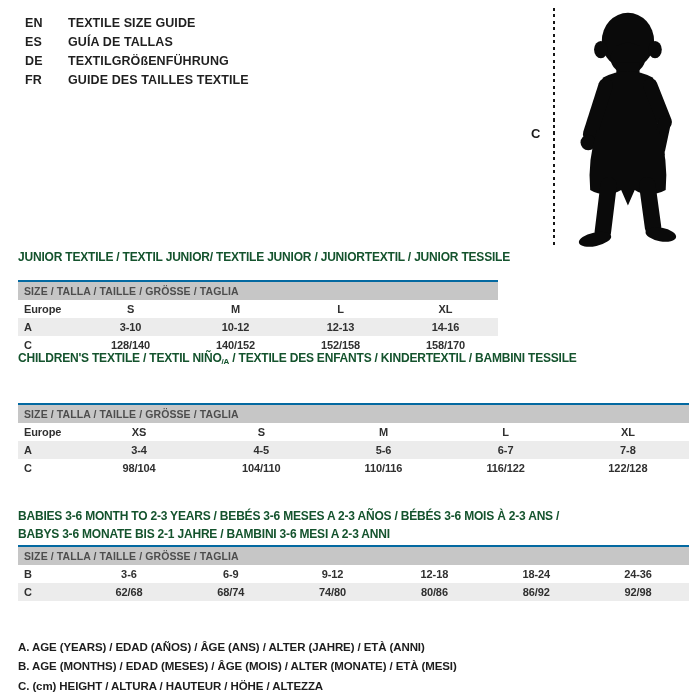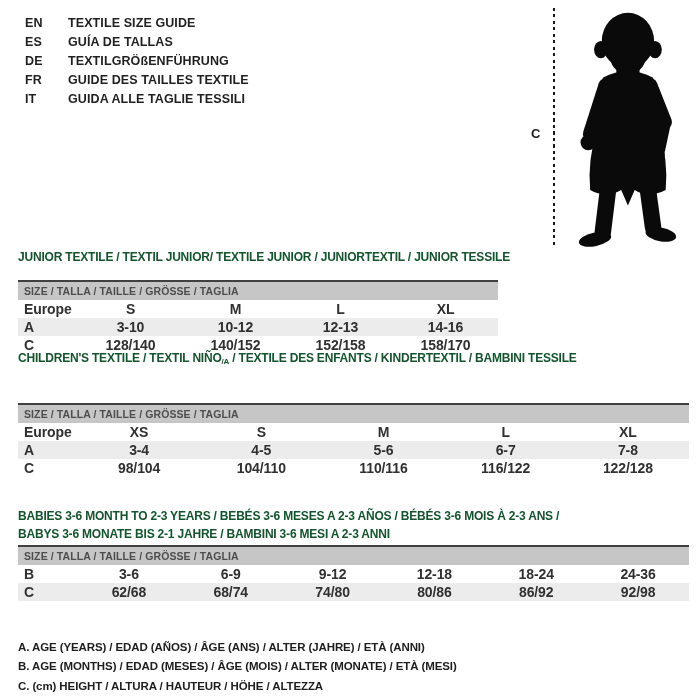--- a/index.html
+++ b/index.html
@@ -52,31 +52,31 @@
   .tbl-title2 { line-height: 18px; white-space: nowrap; margin-top: 9px; }
   
   table.size-table {
     position: absolute;
     border-collapse: collapse;
     table-layout: fixed;
   }
   table.size-table td {
     padding: 0;
     height: 18px;
-    font-size: 14px;
+    font-size: 11px;
     font-weight: 700;
     color: #303030;
     text-align: center;
     vertical-align: middle;
     letter-spacing: -0.1px;
   }
   table.size-table td.lbl { text-align: left; padding-left: 6px; }
   tr.bar-row td {
     background: #c6c6c6;
-    border-top: 2px solid #404040;
+    border-top: 2px solid #0369a1;
     text-align: left;
     padding-left: 6px;
     font-size: 10.5px;
     color: #4d4d4d;
     letter-spacing: 0.1px;
   }
   tr.alt td { background: #ececec; }
   
   .footnotes {
     position: absolute; left: 18px; top: 638px;
@@ -103,24 +103,20 @@
       <span class="lang-code">ES</span>
       <span class="lang-title">GUÍA DE TALLAS</span>
     </div>
     <div class="lang-row">
       <span class="lang-code">DE</span>
       <span class="lang-title">TEXTILGRÖßENFÜHRUNG</span>
     </div>
     <div class="lang-row">
       <span class="lang-code">FR</span>
       <span class="lang-title">GUIDE DES TAILLES TEXTILE</span>
-    </div>
-    <div class="lang-row">
-      <span class="lang-code">IT</span>
-      <span class="lang-title">GUIDA ALLE TAGLIE TESSILI</span>
     </div>
   </div>
 
   <div class="measure-line"></div>
   <div class="measure-label">C</div>
 
   <svg class="baby-svg" width="140" height="242" viewBox="0 0 140 250">
     <g fill="#0a0a0a" stroke="none">
 
       <ellipse cx="72" cy="34" rx="27" ry="29"></ellipse>

